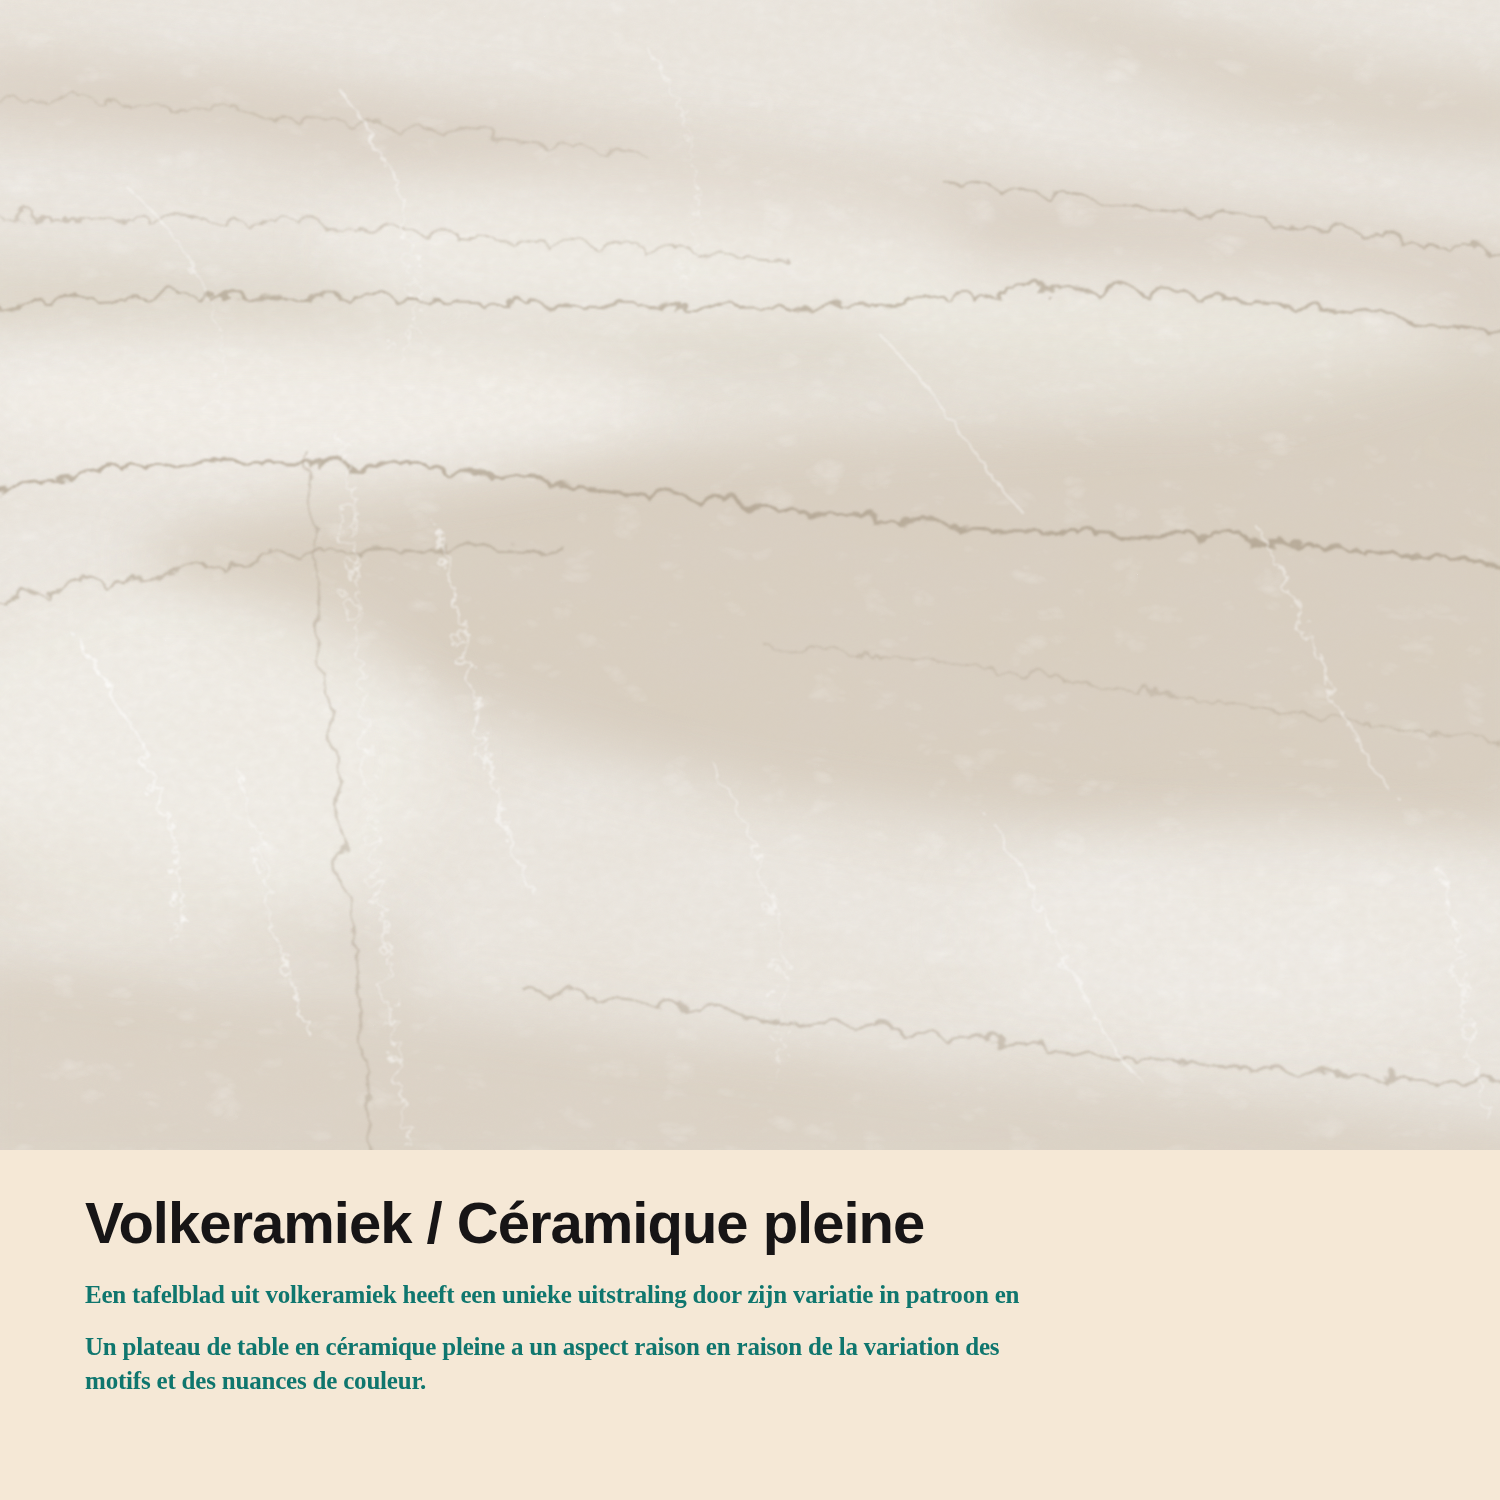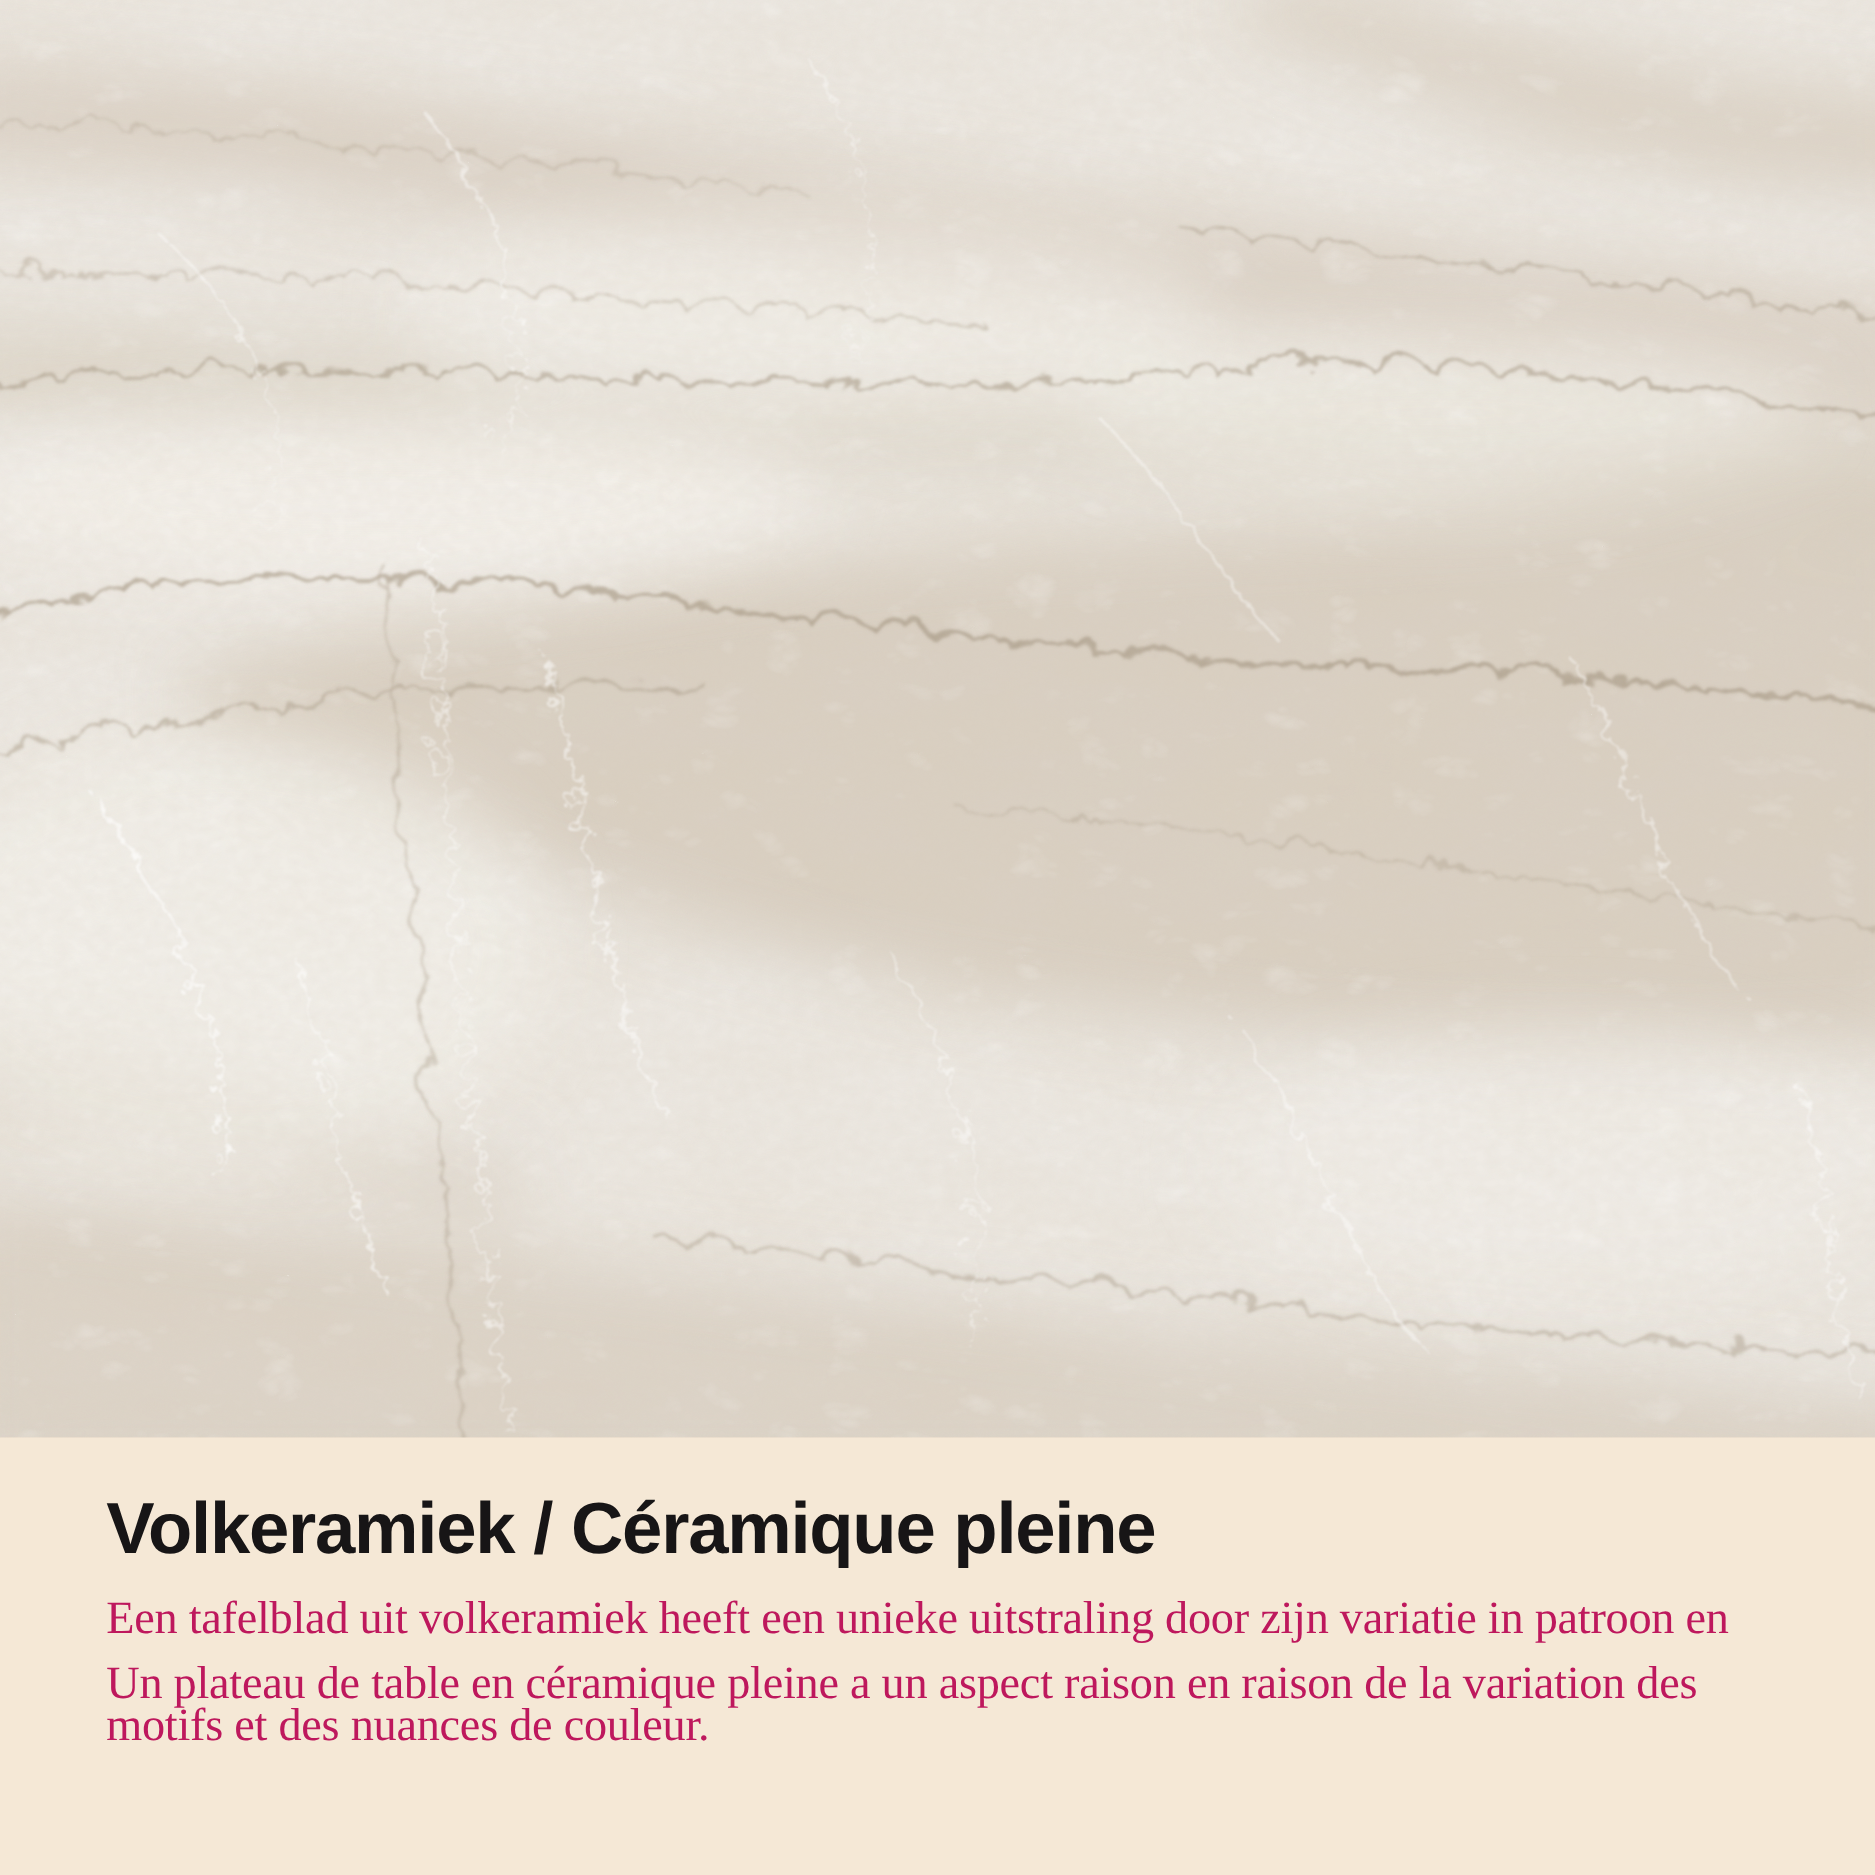--- a/index.html
+++ b/index.html
@@ -38,24 +38,25 @@
     font-family: "Liberation Sans", sans-serif;
     font-weight: 700;
     font-size: 58px;
     line-height: 1.0;
     letter-spacing: -1px;
     color: #171516;
   }
   .panel p {
     margin: 0 0 18px 0;
     font-family: "Liberation Serif", "DejaVu Serif", serif;
-    font-size: 37px;
+    font-size: 25px;
     line-height: 34px;
-    color: #be185d;
+    color: #0f766e;
     letter-spacing: -0.2px;
+    font-weight: bold;
   }
   .panel p .line {
     display: block;
     white-space: nowrap;
   }
 </style>
 </head>
 <body>
 
 <div class="page">

